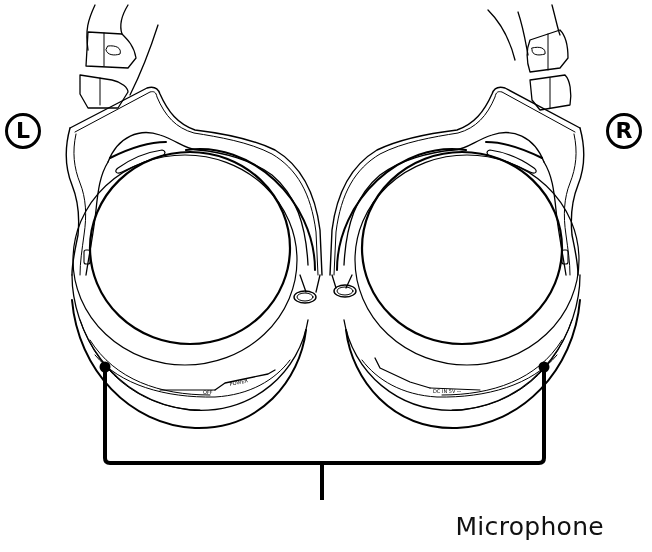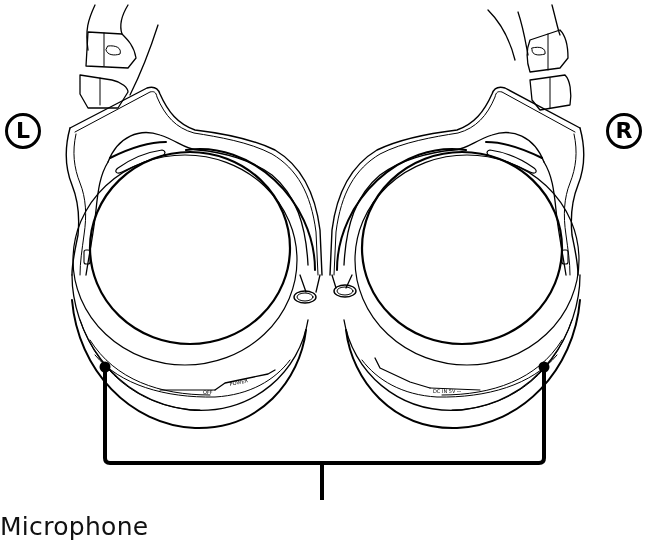--- a/index.html
+++ b/index.html
@@ -8,21 +8,21 @@
     .side-badge {
       position: absolute; width: 36px; height: 36px; border: 3px solid #000;
       border-radius: 50%; box-sizing: border-box; display: flex;
       align-items: center; justify-content: center;
       font-family: "DejaVu Sans", sans-serif; font-weight: bold; font-size: 22px;
       color: #000; line-height: 1;
     }
     #badge-left { left: 5px; top: 113px; }
     #badge-right { left: 606px; top: 113px; }
     #mic-label {
-      position: absolute; left: 0; width: 604px; top: 512px; text-align: left;
+      position: absolute; left: 0; width: 604px; top: 512px; text-align: right;
       font-family: "DejaVu Sans", sans-serif; font-size: 25px; color: #111;
       letter-spacing: 0.3px;
     }
     .tiny { font-family: "DejaVu Sans", sans-serif; font-size: 5px; fill: #000; }
   </style>
 </head>
 <body>
 
 <svg id="diagram" viewBox="0 0 652 552" xmlns="http://www.w3.org/2000/svg" fill="none" stroke="#000" stroke-linecap="round" stroke-linejoin="round">
 

